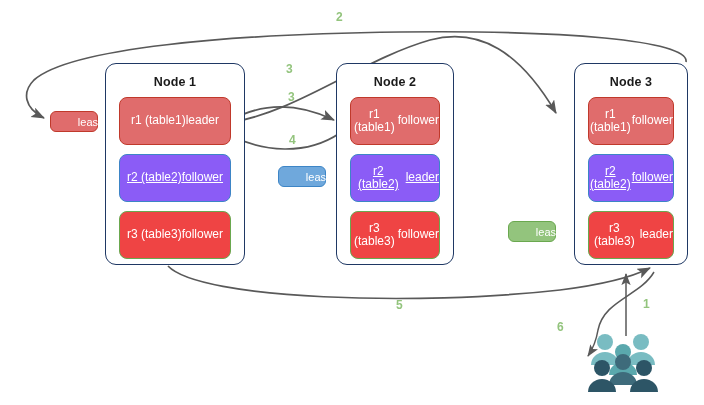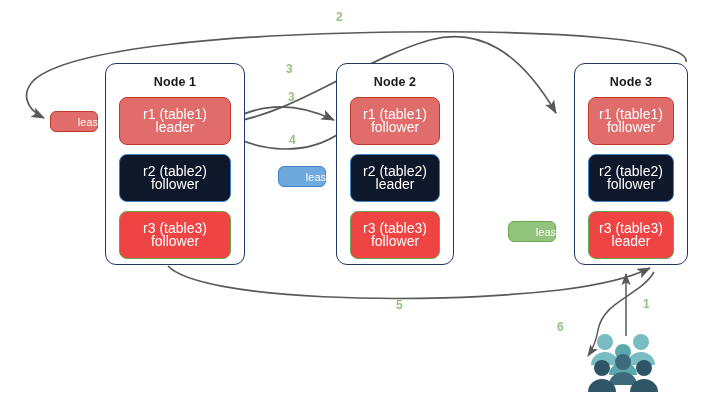--- a/index.html
+++ b/index.html
@@ -44,32 +44,32 @@
     color: #1a1a1a;
     letter-spacing: .1px;
   }
   .replica {
     position: absolute;
     left: 13px;
     right: 13px;
     height: 48px;
     border-radius: 8px;
     display: flex;
-    flex-direction: column;
+    flex-direction: row;
     align-items: center;
     justify-content: center;
     color: #ffffff;
-    font-size: 14px;
+    font-size: 12px;
     line-height: 13.5px;
     text-align: center;
     box-sizing: border-box;
   }
   .replica .ln { display: block; }
   .rep-red   { background: #e06c6c; border: 1.3px solid #c0392b; }
-  .rep-blue  { background: #0f172a; border: 1.3px solid #3d85c6; }
+  .rep-blue  { background: #8b5cf6; border: 1.3px solid #3d85c6; text-decoration: underline; }
   .rep-green { background: #ef4444; border: 1.3px solid #6aa84f; }
   .rep-0 { top: 33px; }
   .rep-1 { top: 90px; }
   .rep-2 { top: 147px; }
 
   .lease {
     position: absolute;
     height: 21px;
     border-radius: 6px;
     display: flex;

